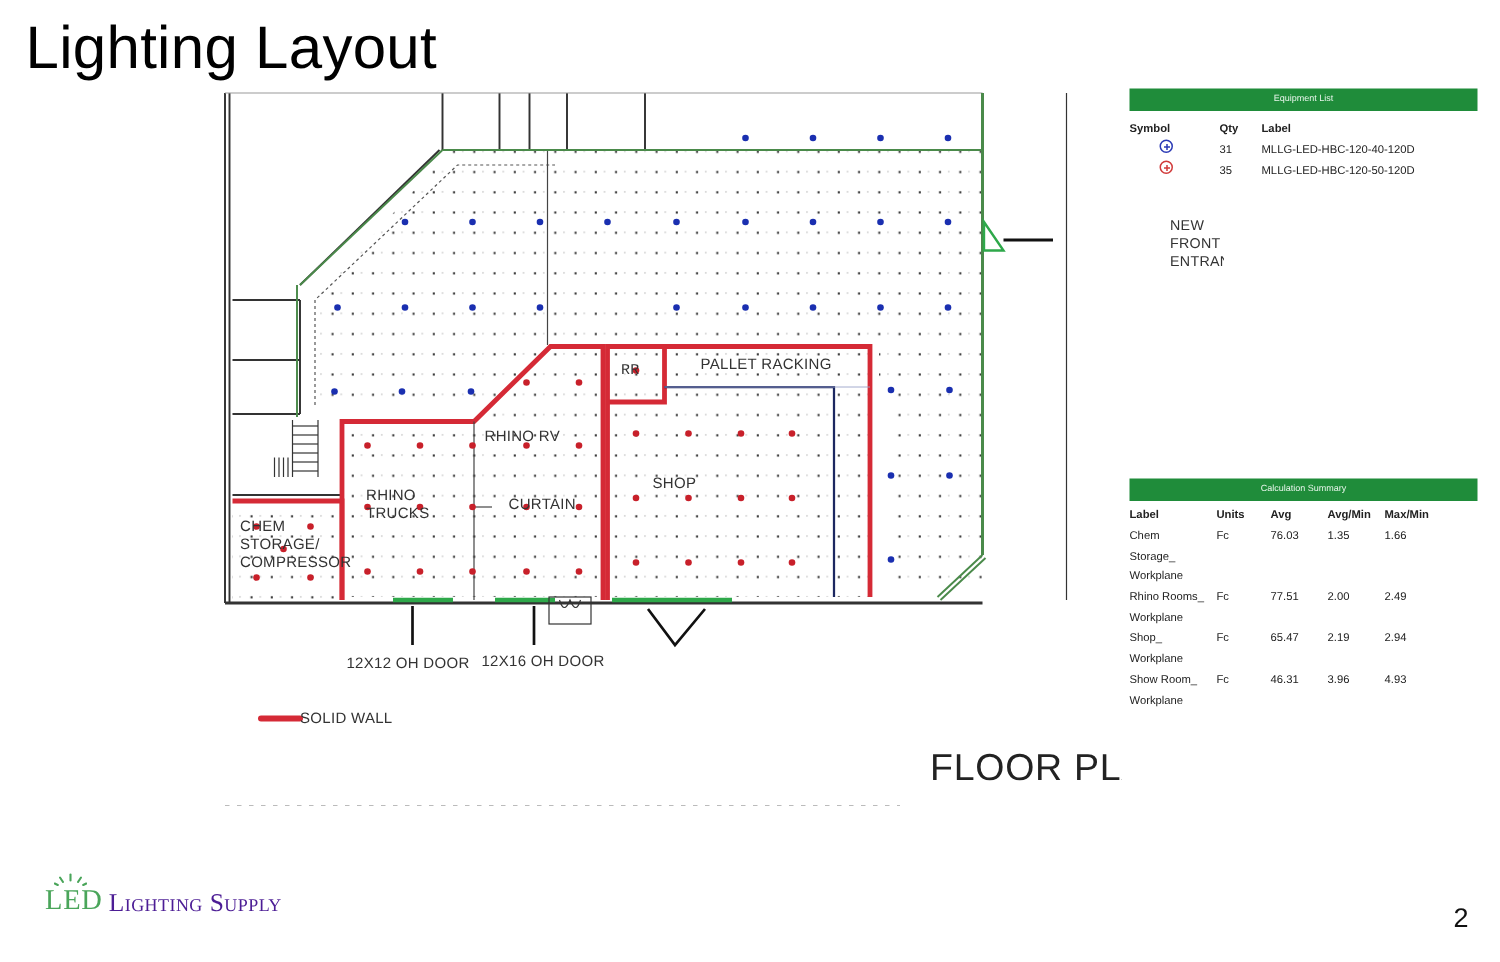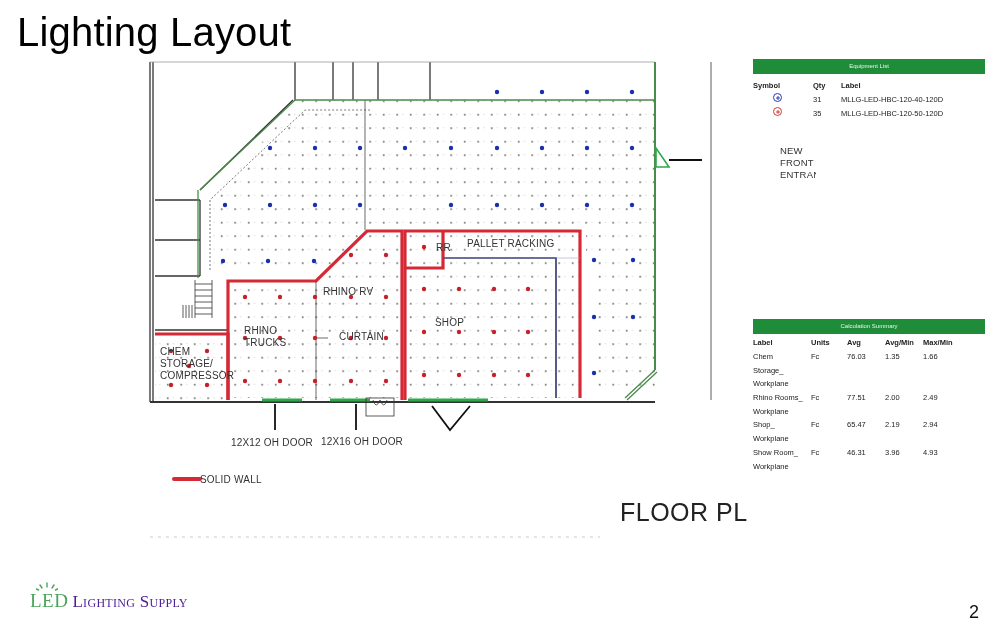--- a/index.html
+++ b/index.html
@@ -209,21 +209,21 @@
     <div>STORAGE/</div>
     <div>COMPRESSOR</div>
   </div>
   <div class="lbl" style="left:244px;top:325px;">
     <div>RHINO</div>
     <div>TRUCKS</div>
   </div>
   <div class="lbl" style="left:323px;top:286px;">RHINO RV</div>
   <div class="lbl" style="left:339px;top:331px;">CURTAIN</div>
   <div class="lbl" style="left:435px;top:317px;">SHOP</div>
-  <div class="lbl" style="left:436px;top:242px;">RR</div>
+  <div class="lbl" style="left:414px;top:242px;font-family:Liberation Mono, monospace;">RR</div>
   <div class="lbl" style="left:467px;top:238px;">PALLET RACKING</div>
 
   <div class="lbl" style="left:732px;top:145px;font-size:9.5px;width:36px;overflow:hidden;margin-left:48px;">
     <div>NEW</div>
     <div>FRONT</div>
     <div>ENTRANC</div>
   </div>
 
   <div class="lbl c" style="left:272px;top:437px;">12X12 OH DOOR</div>
   <div class="lbl c" style="left:362px;top:436px;">12X16 OH DOOR</div>

